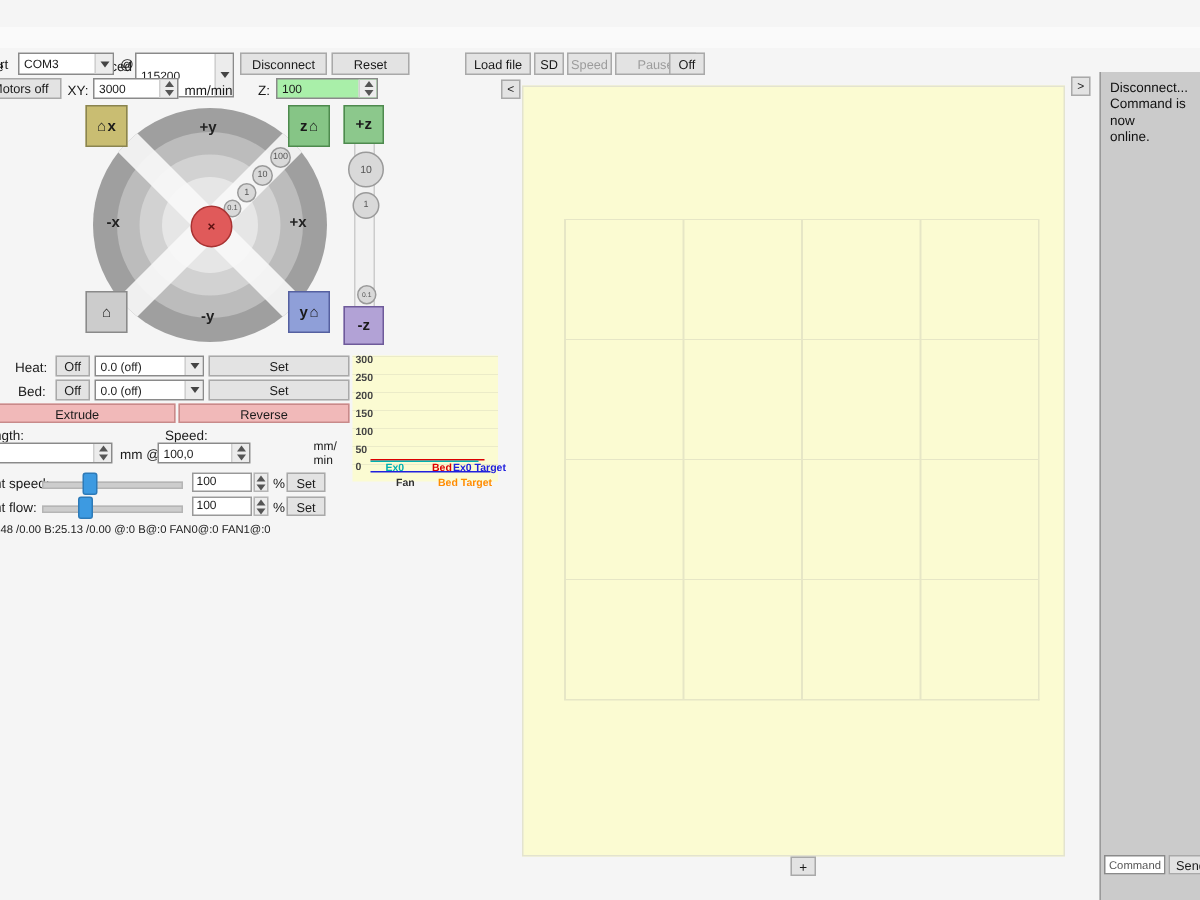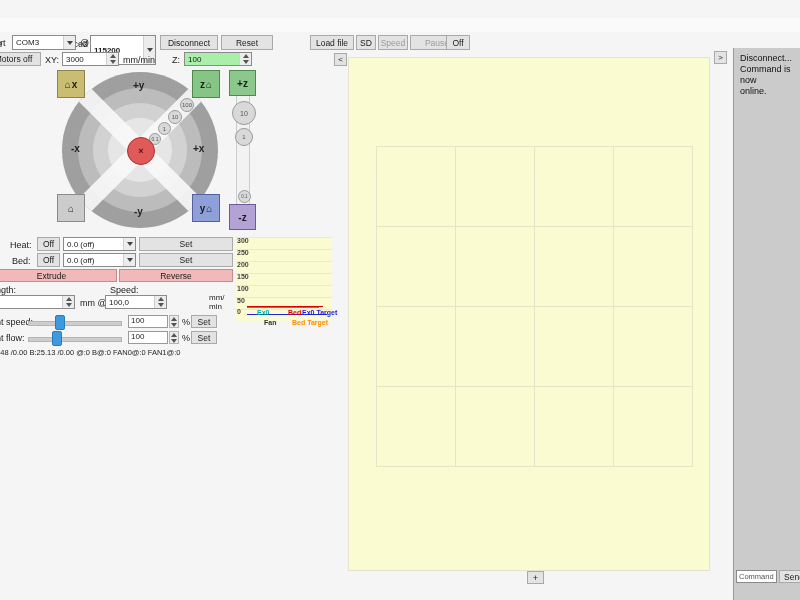--- a/index.html
+++ b/index.html
@@ -62,21 +62,21 @@
   </div>
 
   <span class="abs lbl" style="left:-11px;top:38px;">Port</span>
   <div class="abs combo" style="left:12px;top:35px;width:64px;height:15px;">
     <span>COM3</span>
     <span class="ddwrap">
         <span class="dd"></span>
       </span>
   </div>
   <span class="abs lbl" style="left:80px;top:38px;">@</span>
-  <div class="abs combo" style="left:90px;top:35px;width:66px;height:30px;font-weight:bold;">
+  <div class="abs combo" style="left:90px;top:35px;width:66px;height:30px;">
     <span>115200</span>
     <span class="ddwrap">
         <span class="dd"></span>
       </span>
   </div>
   <div class="abs btn" style="left:160px;top:35px;width:58px;height:15px;">Disconnect</div>
   <div class="abs btn" style="left:221px;top:35px;width:52px;height:15px;">Reset</div>
   <div class="abs btn" style="left:310px;top:35px;width:44px;height:15px;">Load file</div>
   <div class="abs btn" style="left:356px;top:35px;width:20px;height:15px;">SD</div>
   <div class="abs btn disabled" style="left:378px;top:35px;width:30px;height:15px;">Speed</div>

